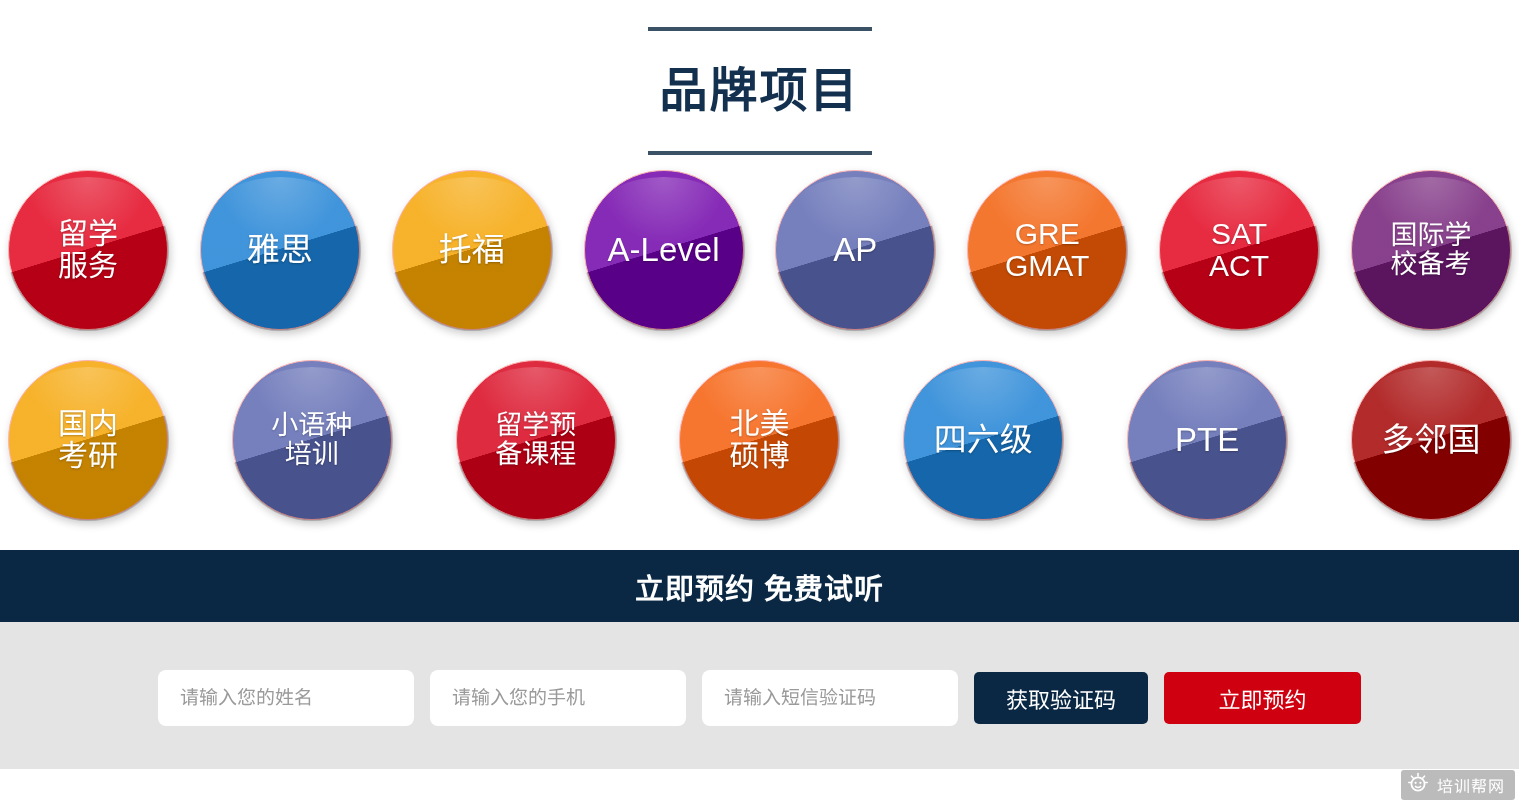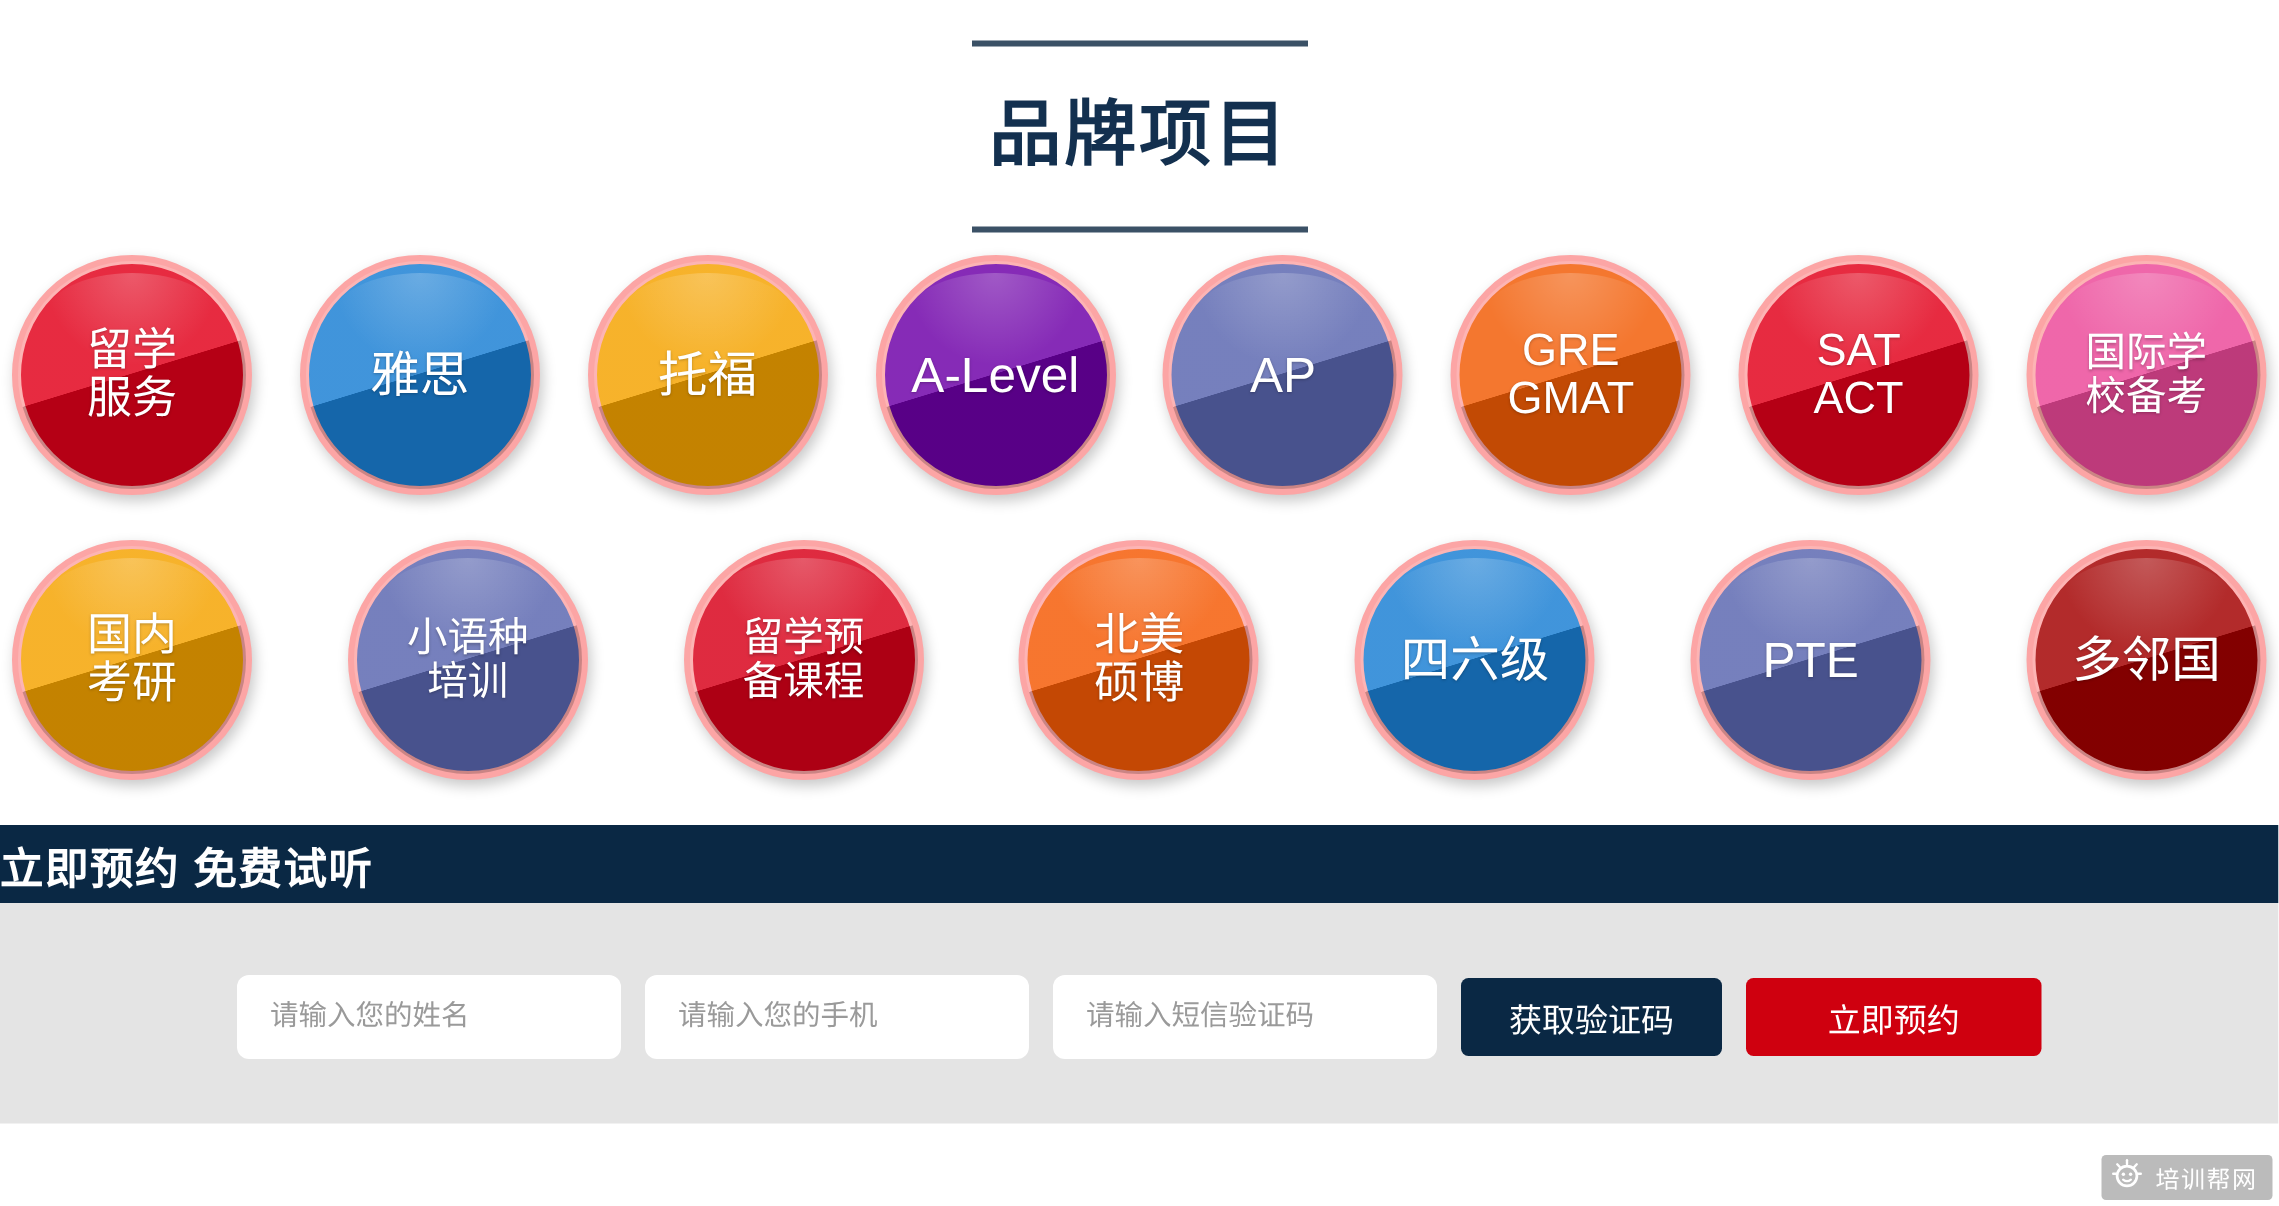--- a/index.html
+++ b/index.html
@@ -61,21 +61,21 @@
     position: relative;
     flex: 0 0 160px;
   }
   .bubble {
     position: absolute;
     left: 0;
     top: 0;
     width: 160px;
     height: 160px;
     border-radius: 50%;
-    border: 6px solid #fca5a5;
+    border: 1px solid #fca5a5;
     box-sizing: border-box;
     display: flex;
     align-items: center;
     justify-content: center;
     overflow: visible;
     box-shadow: 2px 4px 9px rgba(0,0,0,0.22);
   }
   .bubble::before {
     
     content: "";
@@ -113,24 +113,25 @@
     padding: 0 2px;
   }
   .bubble-label.sm { font-size: 27px; }
   .bubble-label.lg { font-size: 33px; }
   .bubble-label.wide { white-space: nowrap; }
 
   
   .cta-banner {
     margin-top: 30px;
     width: 100%;
-    height: 52px;
+    height: 72px;
     background: #0a2844;
     display: flex;
     align-items: center;
+    justify-content: center;
   }
   .cta-banner-text {
     color: #ffffff;
     font-size: 29px;
     font-weight: bold;
     letter-spacing: 1px;
   }
 
   
   .form-strip {
@@ -236,21 +237,21 @@
 GMAT</div>
         </div>
       </div>
       <div class="bubble-wrap">
         <div class="bubble" style="background: rgb(226, 0, 26);">
           <div class="bubble-label">SAT
 ACT</div>
         </div>
       </div>
       <div class="bubble-wrap">
-        <div class="bubble" style="background: #ec4899;">
+        <div class="bubble" style="background: #701a75;">
           <div class="bubble-label sm">国际学
 校备考</div>
         </div>
       </div>
     </div>
   <div class="grid-row" id="row2">
       <div class="bubble-wrap">
         <div class="bubble" style="background: rgb(245, 163, 0);">
           <div class="bubble-label">国内
 考研</div>

